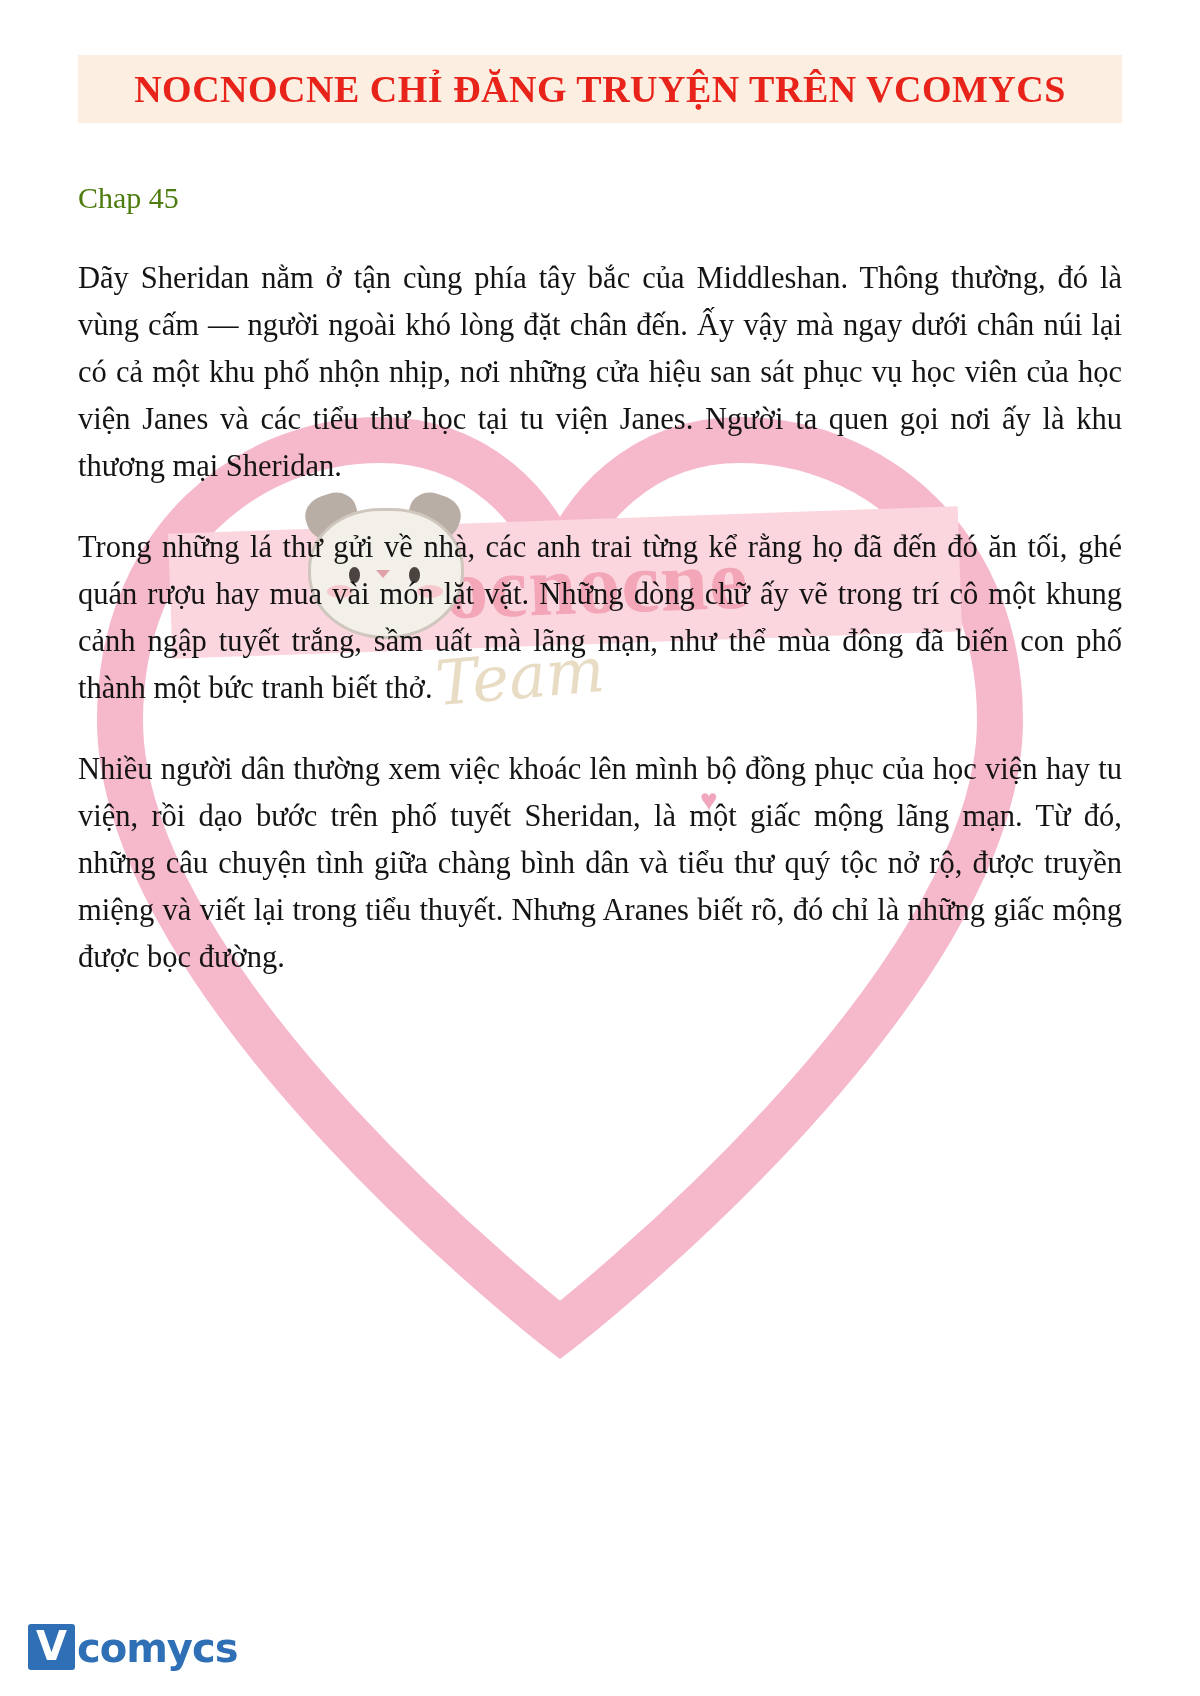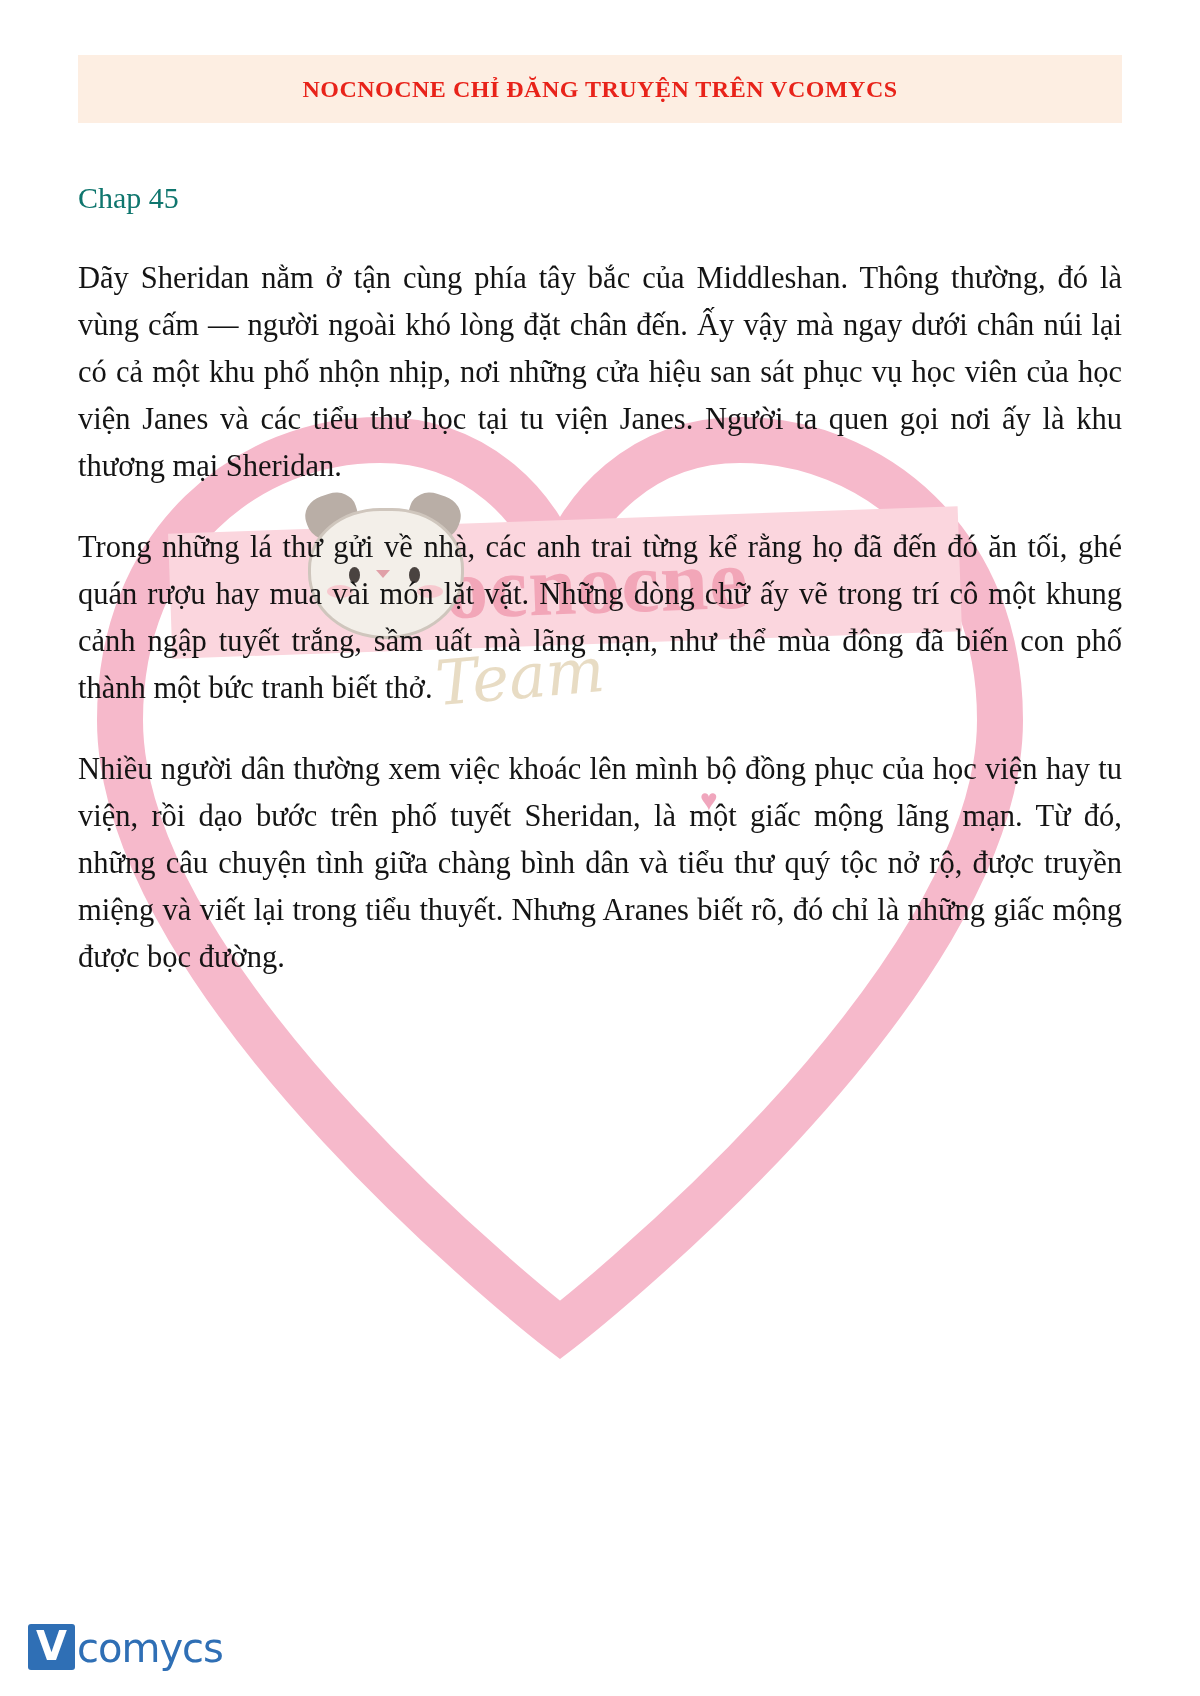--- a/index.html
+++ b/index.html
@@ -147,28 +147,28 @@
     height: 68px;
     background: #fdeee2;
     display: flex;
     align-items: center;
     justify-content: center;
     margin-top: 55px;
   }
   .banner-text {
     color: #e8231a;
     font-weight: bold;
-    font-size: 24px;
+    font-size: 38px;
     letter-spacing: 0.5px;
     font-family: "Liberation Serif", serif;
   }
   .chapter {
     margin-top: 58px;
     font-size: 30px;
-    color: #0f766e;
+    color: #4d7c0f;
     font-family: "Liberation Serif", serif;
   }
   .body-text p {
     margin: 0 0 34px 0;
     font-size: 30.5px;
     line-height: 47px;
     color: #141414;
     text-align: justify;
     text-justify: inter-word;
     font-family: "Liberation Serif", serif;
@@ -193,21 +193,21 @@
     font-size: 40px;
     color: #ffffff;
     background: #2f6fb5;
     padding: 0 8px 2px 8px;
     line-height: 44px;
     border-radius: 3px;
     margin-right: 2px;
   }
   .logo-rest {
     font-family: "DejaVu Sans", sans-serif;
-    font-weight: normal;
+    font-weight: bold;
     font-size: 40px;
     color: #2f6fb5;
     line-height: 44px;
     letter-spacing: -1px;
   }
 </style>
 </head>
 <body>
 
 <div class="watermark">

